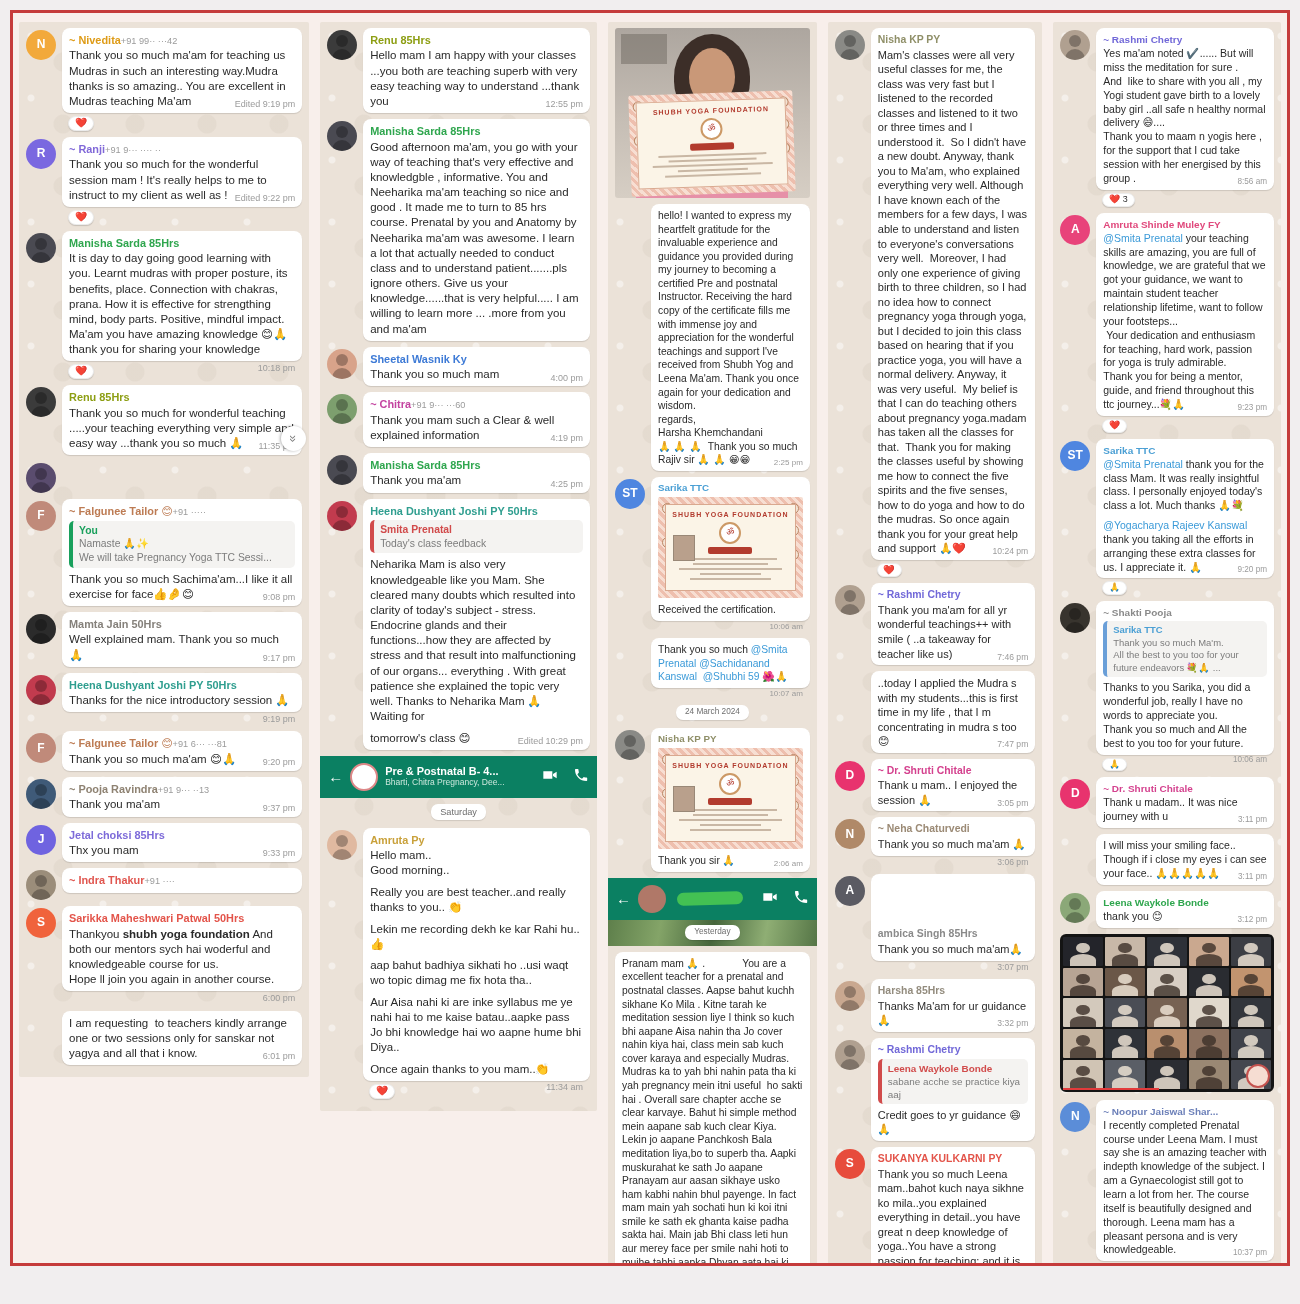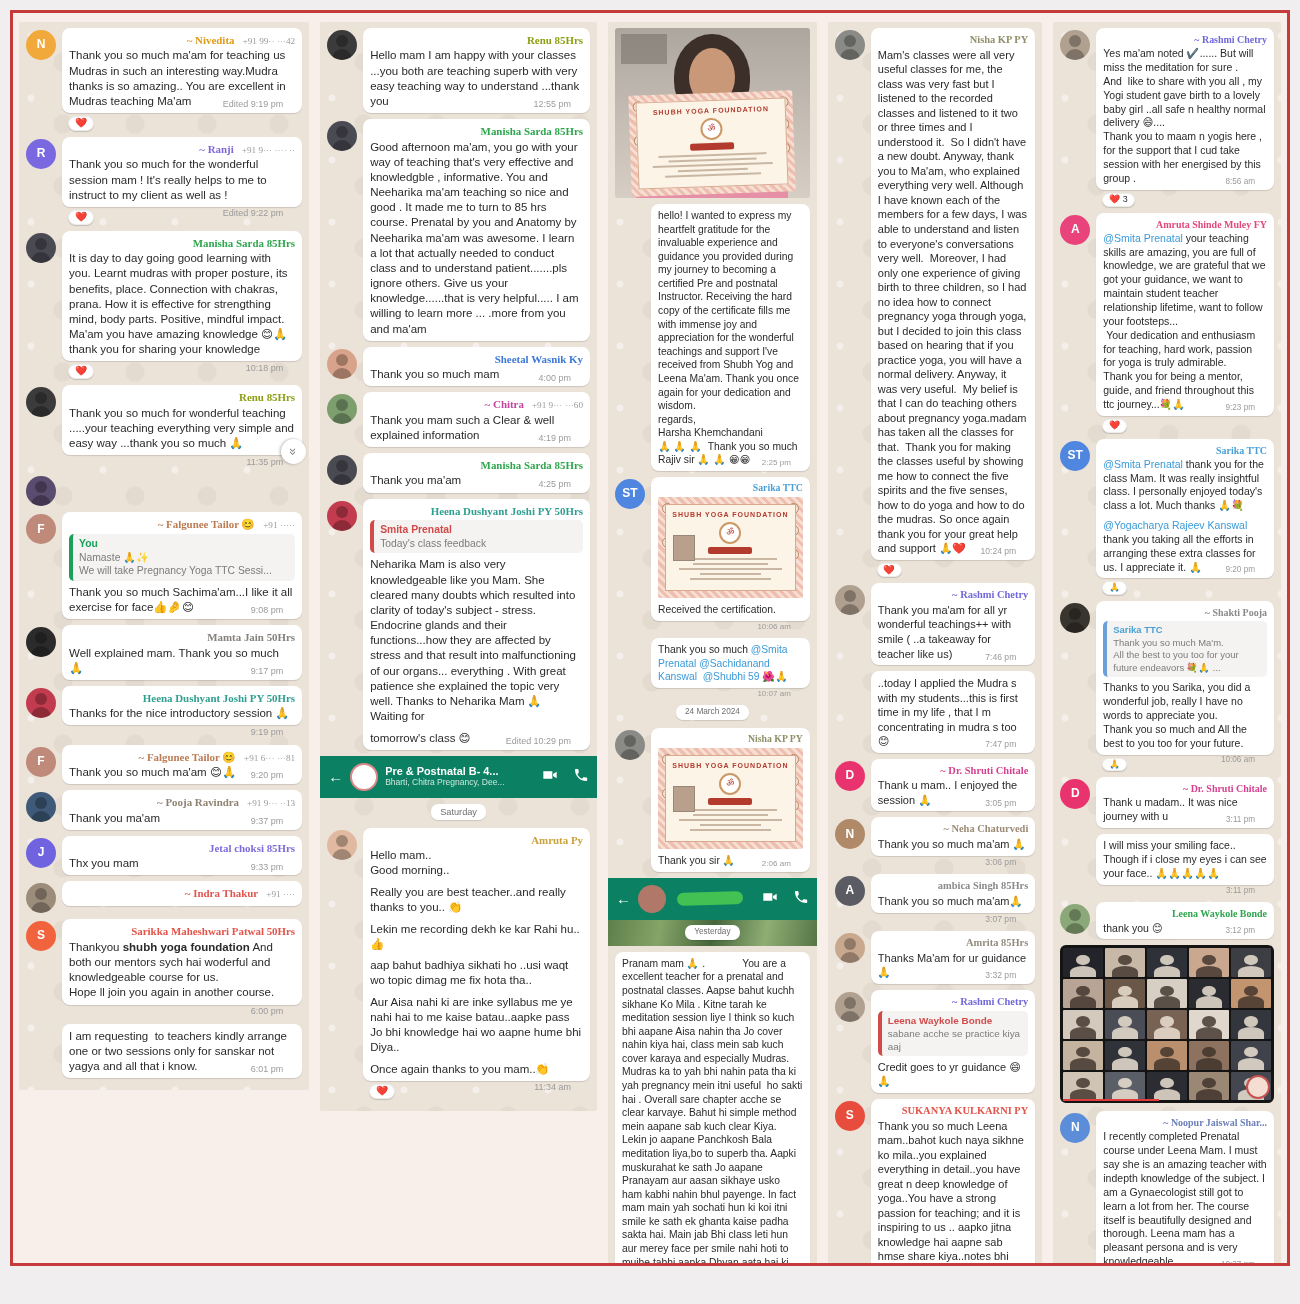--- a/index.html
+++ b/index.html
@@ -14,29 +14,29 @@
   .col1{width:292px;font-size:11.5px}.col2{width:278px;font-size:11.5px}
   .col3{width:206px;font-size:10.3px}.col4{width:212px;font-size:11px}.col5{width:226px;font-size:10.5px}
   .row{display:flex;gap:6px;margin:0 0 6px;position:relative;align-items:flex-start;}
   .spacer{width:30px;flex:none}
   .av{width:30px;height:30px;border-radius:50%;flex:none;display:flex;align-items:center;justify-content:center;
     color:#fff;font-weight:bold;font-size:12px;position:relative;overflow:hidden;margin-top:2px;}
   .av .h{position:absolute;width:12px;height:12px;border-radius:50%;background:rgba(255,255,255,.55);top:5px;left:9px}
   .av .b{position:absolute;width:20px;height:13px;border-radius:10px 10px 0 0;background:rgba(255,255,255,.55);bottom:-2px;left:5px}
   .bw{flex:1;min-width:0}
   .bubble{background:#fff;border-radius:8px;padding:5px 7px 4px;box-shadow:0 1px 1px rgba(0,0,0,.13);}
-  .bhead{display:flex;justify-content:flex-end;gap:8px;align-items:baseline;margin-bottom:1px;font-family:Liberation Serif, serif;}
+  .bhead{display:flex;justify-content:flex-start;align-items:baseline;margin-bottom:1px;}
   .name{font-weight:bold;font-size:.95em}
   .phone{color:#9b9b9b;font-size:.8em;white-space:nowrap}
   .quote{border-left:4px solid #d14b4b;background:#f4f3f1;border-radius:5px;padding:3px 6px;margin:2px 0 4px;}
   .qname{font-weight:bold;font-size:.9em}
   .qline{color:#7c7c7c;font-size:.9em}
   p.msg{margin:0 0 .55em;white-space:pre-wrap;word-wrap:break-word;}
   p.msg:last-child{margin-bottom:0}
-  .time{float:right;color:#9b9b9b;font-size:.78em;margin:.6em 12px 0 .7em;white-space:nowrap}
+  .time{float:right;color:#9b9b9b;font-size:.78em;margin:.6em 0 0 .7em;white-space:nowrap}
   .mention{color:#3b9ad8}
   .bold{font-weight:bold}
   .reaction{display:inline-block;background:#fff;border:1px solid #ececec;border-radius:12px;
     box-shadow:0 1px 1px rgba(0,0,0,.16);font-size:.85em;padding:0 6px;margin:3px 0 0 6px;}
   .date-chip{width:fit-content;margin:4px auto 8px;background:#fff;border-radius:7px;padding:2px 9px;
     font-size:.8em;color:#6e6e6e;box-shadow:0 1px 1px rgba(0,0,0,.12);}
   .fab{position:absolute;right:-4px;bottom:4px;width:25px;height:25px;border-radius:50%;background:#fff;
     box-shadow:0 1px 3px rgba(0,0,0,.3);display:flex;align-items:center;justify-content:center;
     color:#7a7a7a;font-size:13px;transform:rotate(90deg);}
   .wahead{display:flex;align-items:center;gap:7px;background:#0b8062;color:#fff;padding:7px 8px;margin:0 -7px 6px;}
@@ -586,35 +586,35 @@
             </div>
           </div>
         </div>
         <div class="row">
           <div class="av" style="background: rgb(91, 91, 99);">
             <span>A</span>
           </div>
           <div class="bw">
             <div class="bubble">
               <div class="bhead">
-                <span class="name" style="color: rgb(138, 138, 138);">ambica Singh 85Hrs</span>
+                <span class="name" style="color: rgb(138, 138, 138); margin-top: 48px;">ambica Singh 85Hrs</span>
               </div>
               <p class="msg"><span>Thank you so much ma'am🙏</span><span class="time">3:07 pm</span></p>
             </div>
           </div>
         </div>
         <div class="row">
           <div class="av" style="background: rgb(201, 168, 144);">
             <div class="h" style="background: rgba(0, 0, 0, 0.28);"></div>
             <div class="b" style="background: rgba(0, 0, 0, 0.28);"></div>
           </div>
           <div class="bw">
             <div class="bubble">
               <div class="bhead">
-                <span class="name" style="color: rgb(147, 140, 126);">Amrita 85Hrs</span>
+                <span class="name" style="color: rgb(147, 140, 126);">Harsha 85Hrs</span>
               </div>
               <p class="msg"><span>Thanks Ma'am for ur guidance 🙏</span><span class="time">3:32 pm</span></p>
             </div>
           </div>
         </div>
         <div class="row">
           <div class="av" style="background: rgb(176, 160, 144);">
             <div class="h" style="background: rgba(0, 0, 0, 0.28);"></div>
             <div class="b" style="background: rgba(0, 0, 0, 0.28);"></div>
           </div>

